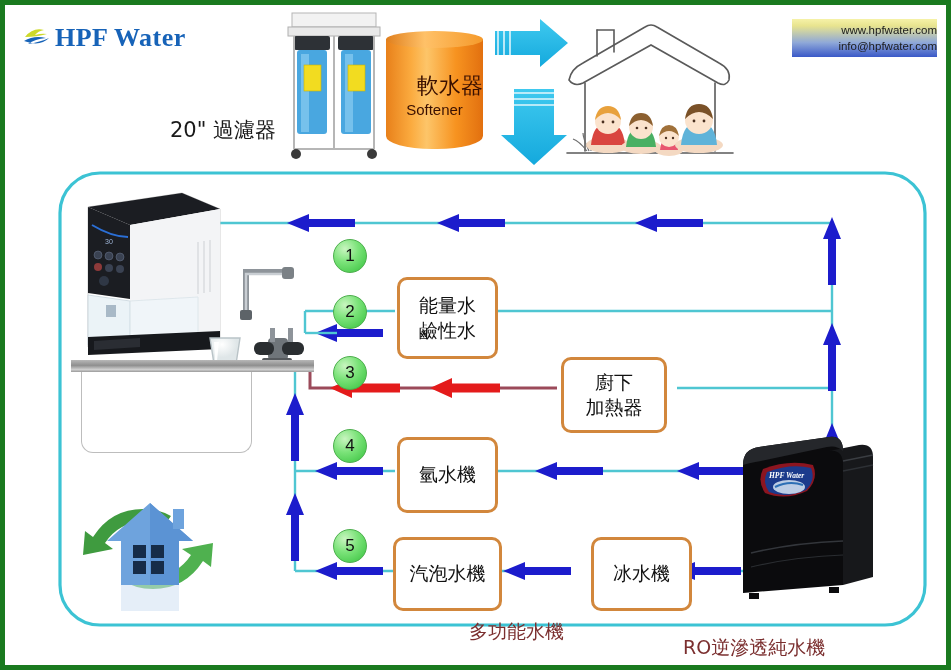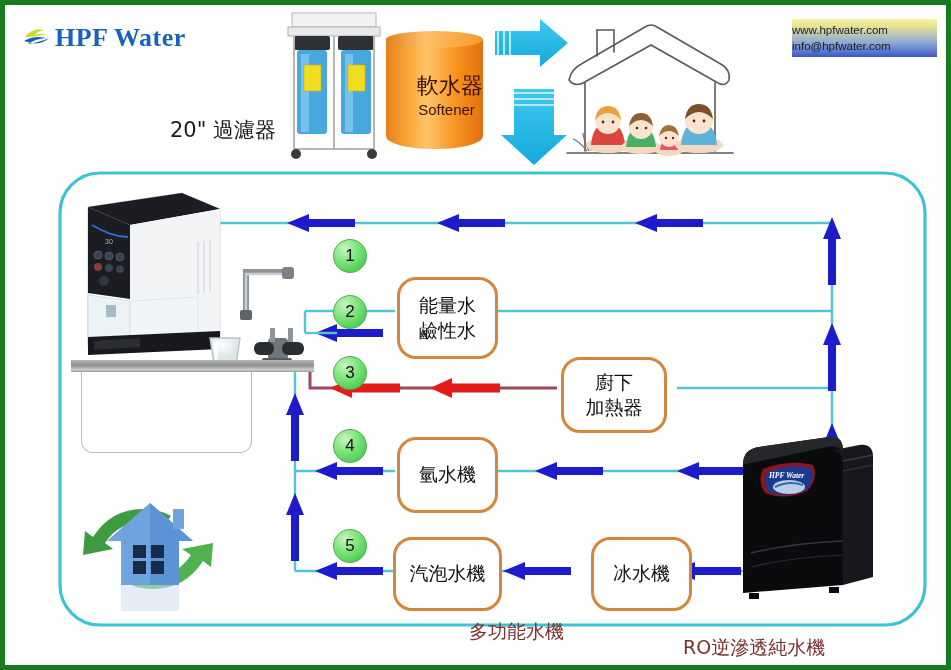--- a/index.html
+++ b/index.html
@@ -11,53 +11,53 @@
   #vec{position:absolute;left:0;top:0;width:951px;height:670px;pointer-events:none;}
 
   
   #logo{left:18px;top:20px;display:flex;align-items:center;gap:2px;}
   #logo .txt{font-family:"Liberation Serif","DejaVu Serif",serif;font-weight:bold;
              font-size:26px;color:#1763b8;letter-spacing:.5px;line-height:1;}
 
   
   #contact{left:787px;top:14px;width:145px;height:38px;
            background:linear-gradient(180deg,#f6f2a8 0%,#e8e48f 18%,#8fa8d8 62%,#3a59c8 100%);
-           display:flex;flex-direction:column;align-items:flex-start;justify-content:center;
+           display:flex;flex-direction:column;align-items:flex-end;justify-content:center;
            font-size:11.5px;color:#1b1b1b;line-height:1.42;}
 
   
   .cjk{font-family:"DejaVu Sans","Liberation Sans",sans-serif;}
   #lbl-filter{left:165px;top:111px;font-size:21px;color:#1a1a1a;}
   #lbl-title{left:224px;top:182px;font-size:20px;color:#1a1a1a;white-space:nowrap;}
   #cap-multi{left:464px;top:614px;font-size:19px;color:#7b2f2f;}
   #cap-ro{left:678px;top:614px;font-size:19px;color:#7b2f2f;margin-top:16px;}
 
   
-  .pbox{border:3px solid #d2873c;border-radius:19px;background:#fff;
+  .pbox{border:3px solid #d2873c;border-radius:10px;background:#fff;
         display:flex;flex-direction:column;align-items:center;justify-content:center;
         font-size:19px;color:#111;line-height:1.32;text-align:center;}
 
   
   .num{width:32px;height:32px;border-radius:50%;
        background:radial-gradient(circle at 34% 28%,#c9f5c0 0%,#7ce37a 42%,#35c13c 100%);
        border:1px solid #4cae4c;
        display:flex;align-items:center;justify-content:center;
        font-size:17px;color:#111;font-family:"Liberation Sans",sans-serif;}
 
   
   #softener{left:381px;top:26px;width:97px;height:125px;}
   #softener .body{position:absolute;left:0;top:8px;width:97px;height:110px;
         background:linear-gradient(90deg,#e8801a 0%,#fbab3f 26%,#fdc569 42%,#f79320 72%,#e2700f 100%);
         border-radius:0 0 46px 46px/0 0 13px 13px;}
   #softener .top{position:absolute;left:0;top:0;width:97px;height:17px;border-radius:50%;
         background:linear-gradient(90deg,#e07f1d,#ffc168 40%,#f59a2b 100%);}
   #softener .t1{position:absolute;left:0;top:40px;width:97px;text-align:right;
         font-size:22px;color:#3a1000;}
   #softener .t2{position:absolute;left:0;top:70px;width:97px;text-align:center;
-        font-size:15px;color:#3a1000;padding-left:12px;}
+        font-size:15px;color:#3a1000;}
 
   
   #counter{left:66px;top:355px;width:243px;height:12px;
         background:linear-gradient(180deg,#b7b7b7,#8f8f8f 45%,#cfcfcf 80%,#9a9a9a);}
   #sink{left:76px;top:367px;width:169px;height:80px;border:1px solid #bdbdbd;
         border-top:none;border-radius:0 0 12px 12px;background:#fff;}
 </style>
 </head>
 <body>
 

